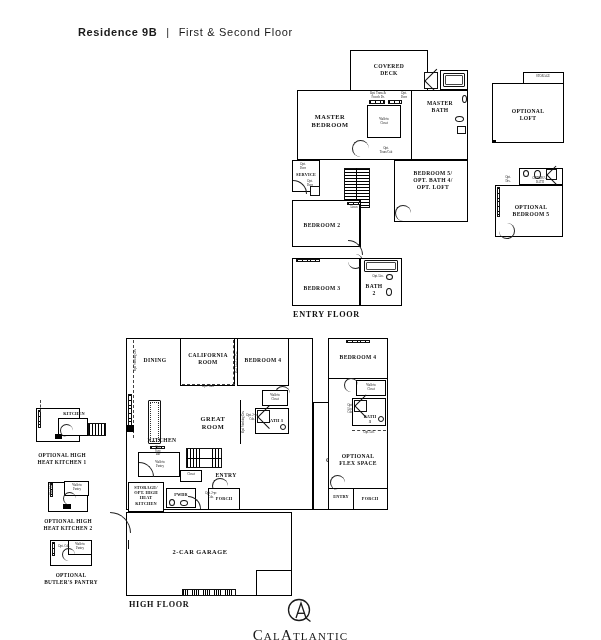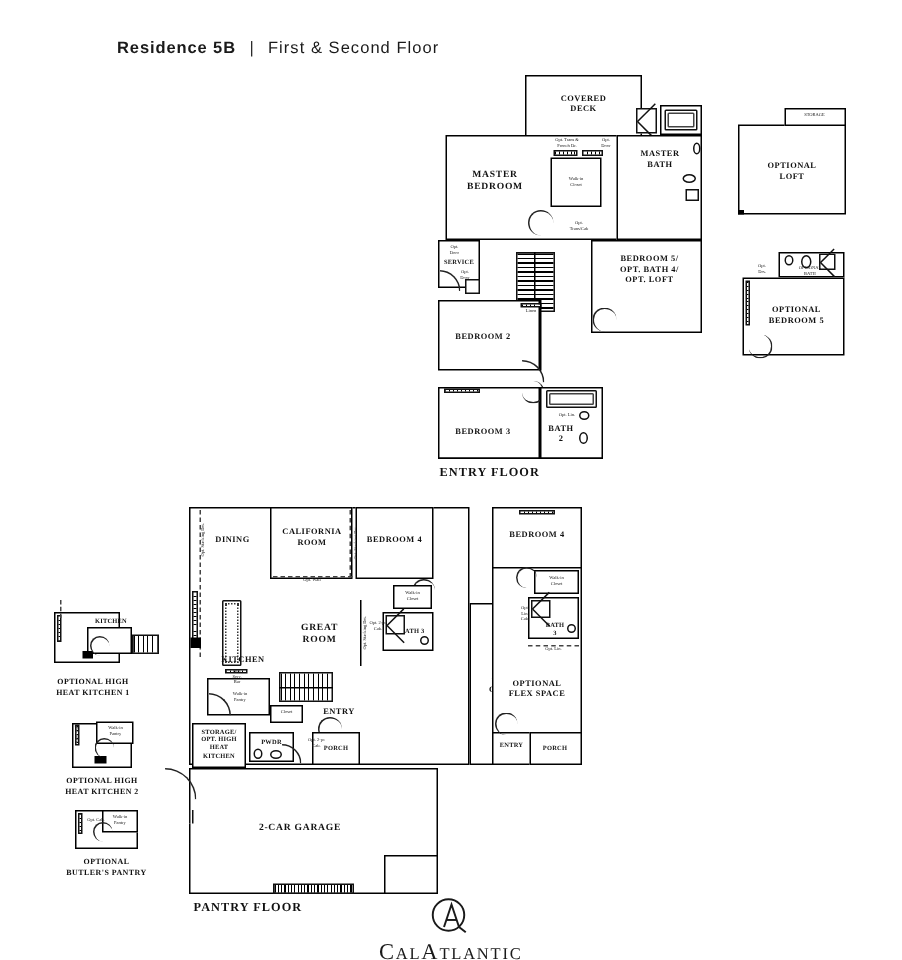--- a/index.html
+++ b/index.html
@@ -263,21 +263,21 @@
     color: #1a1a1a;
     margin-top: 1px;
     font-variant: small-caps;
     white-space: nowrap;
   }
 </style>
 </head>
 <body>
 
 <div id="plan-header">
-  <span class="res">Residence 5B</span>
+  <span class="res">Residence 9B</span>
   <span class="sep">|</span>
   <span class="sub">First &amp; Second Floor</span>
 </div>
 
 <div class="fp" id="second-floor-plan" style="left:0; top:0; width:601px; height:320px;">
 
   <div class="wall" style="left:350px; top:50px; width:78px; height:42px;"></div>
   <div class="rlabel" style="left:389px; top:63px;">COVERED
 DECK</div>
 
@@ -464,21 +464,21 @@
 SPACE</div>
 
   <div class="wall" style="left:126px; top:512px; width:166px; height:84px;"></div>
   <div class="rlabel big" style="left:200px; top:548px;">2-CAR GARAGE</div>
   <div class="gdoor" style="left:182px; top:589px; width:54px; height:7px;"></div>
   <div class="door br" style="left:110px; top:512px; width:20px; height:20px;"></div>
   <div class="win v" style="left:126px; top:540px; width:3px; height:9px;"></div>
   <div class="ln h" style="left:256px; top:570px; width:36px;"></div>
   <div class="ln v" style="left:256px; top:570px; height:26px;"></div>
 
-  <div class="floor-caption" style="left:129px; top:600px;">PANTRY FLOOR</div>
+  <div class="floor-caption" style="left:129px; top:600px;">HIGH FLOOR</div>
 </div>
 
 <div class="fp" id="optional-flex-panel" style="left:0; top:0; width:601px; height:640px;">
 
   <div class="wall" style="left:328px; top:338px; width:60px; height:172px;"></div>
 
   <div class="ln thin h" style="left:328px; top:378px; width:60px;"></div>
   <div class="rlabel" style="left:358px; top:354px;">BEDROOM 4</div>
   <div class="counter hatch" style="left:346px; top:340px; width:24px; height:3.2px;"></div>
 

